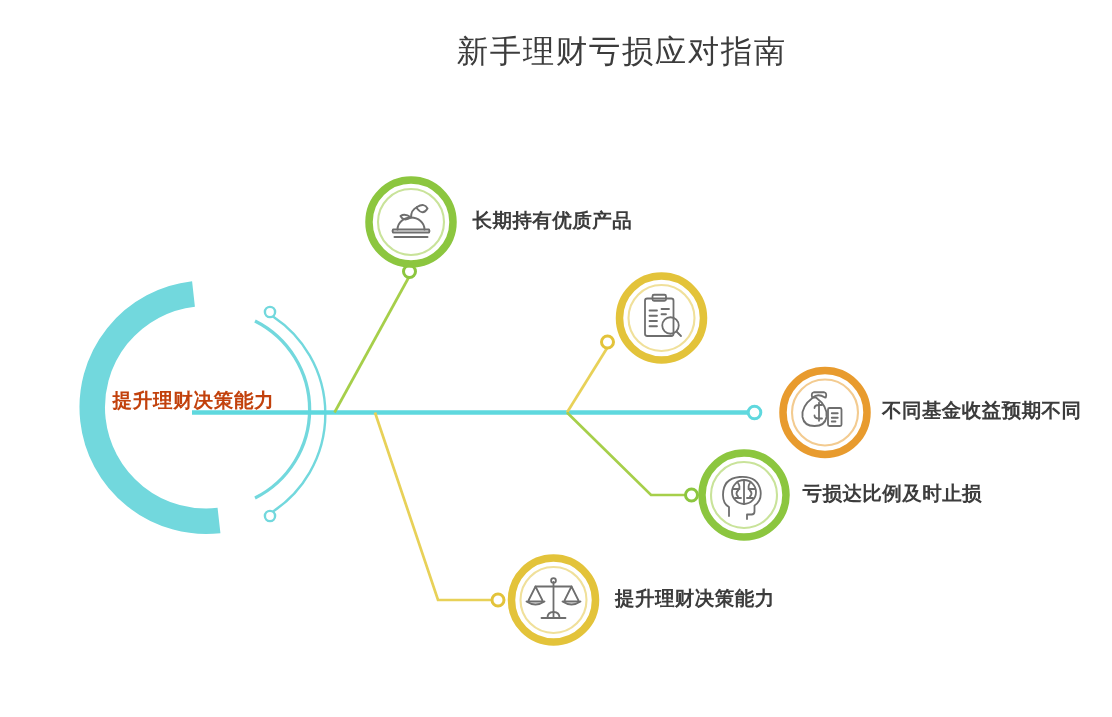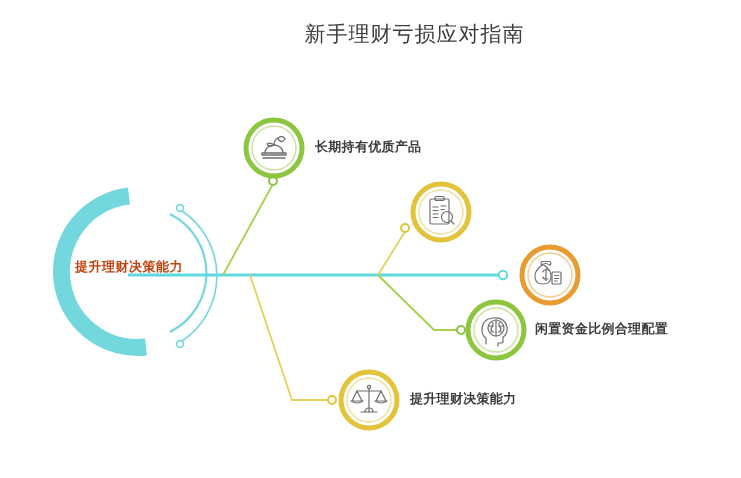--- a/index.html
+++ b/index.html
@@ -167,16 +167,17 @@
         <path d="M351 401 q6 4 12 0"></path>
         <path d="M375 401 q6 4 12 0"></path>
       </g>
     </g>
 
   </svg>
 
   <div class="center-label">提升理财决策能力</div>
 
   <div class="branch-label" style="left:315px; top:138px;text-align:right;">长期持有优质产品</div>
-  <div class="branch-label" style="left:535px; top:320px;">闲置资金比例合理配置</div>
+  <div class="branch-label" style="left:588px; top:265px;">不同基金收益预期不同</div>
+  <div class="branch-label" style="left:535px; top:320px;">亏损达比例及时止损</div>
   <div class="branch-label" style="left:410px; top:390px;">提升理财决策能力</div>
 
 </div>
 
 </body></html>

